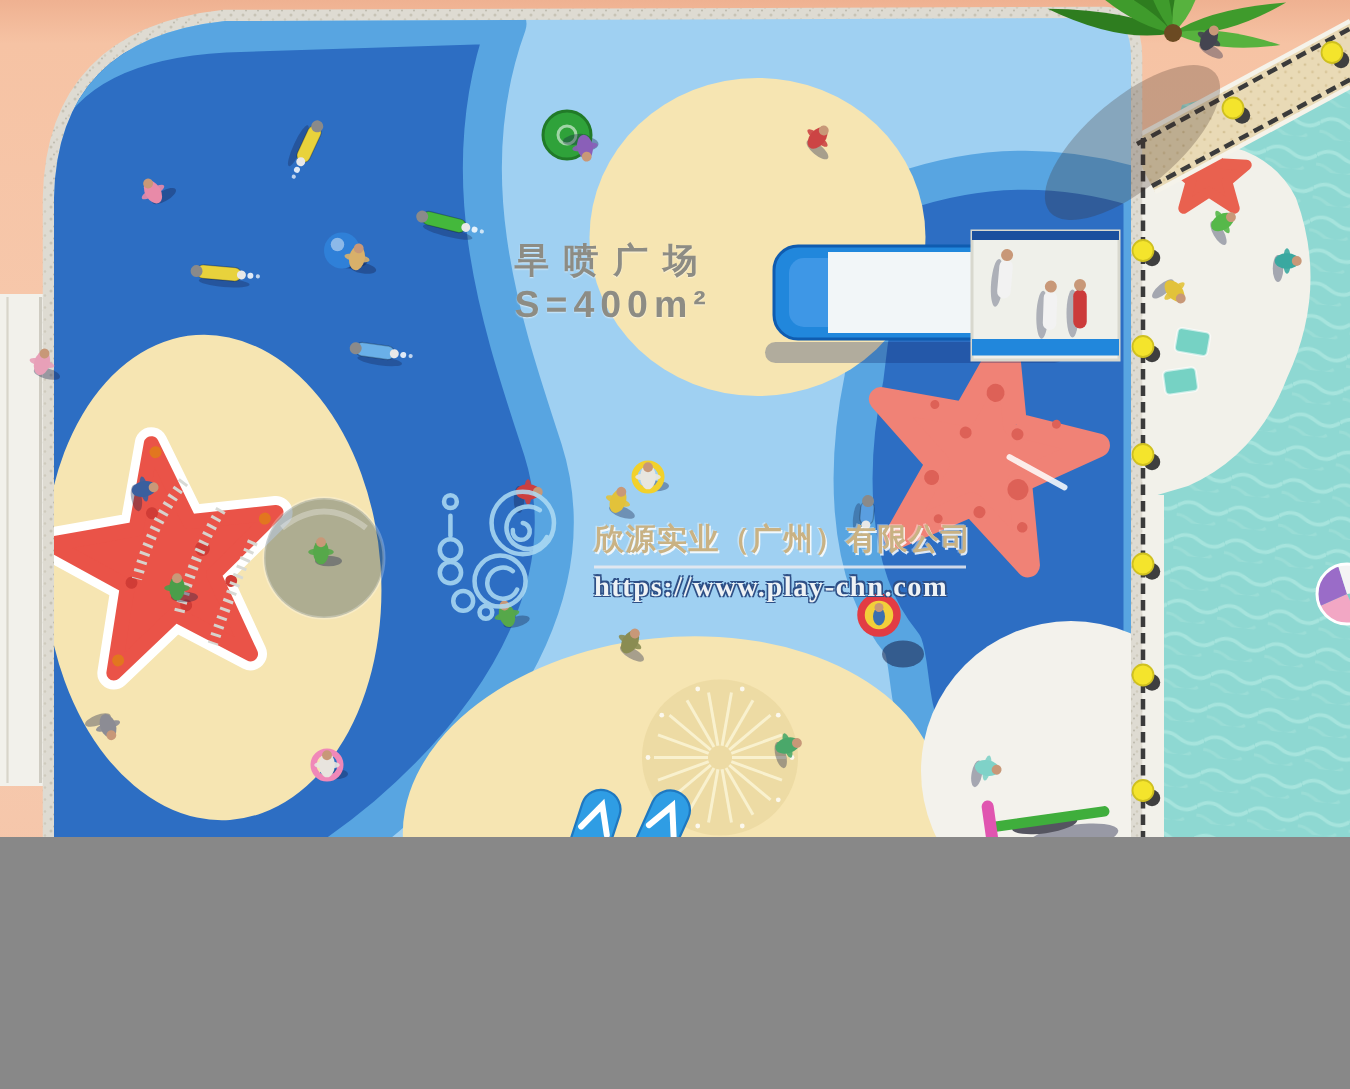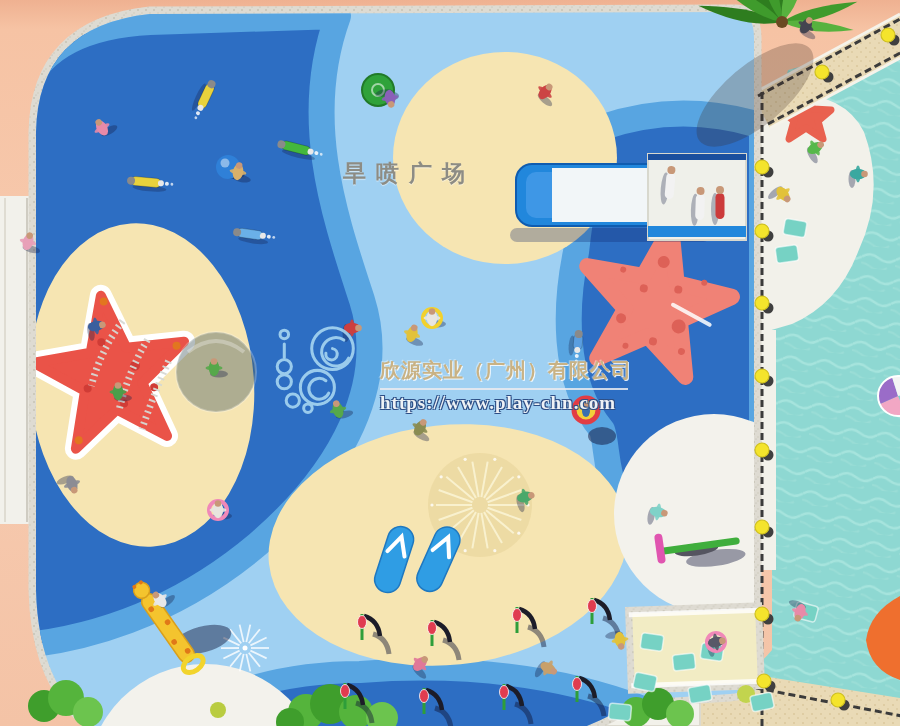--- a/index.html
+++ b/index.html
@@ -1,24 +1,24 @@
 <!DOCTYPE html>
 <html style="--color-ground: #f7cbb0; --color-ground-top: #eca98b; --color-pad-border: #dedbd2; --color-deep-blue: #2d6ec3; --color-mid-blue: #58a5e1; --color-pale-blue: #9fd0f2; --color-sand: #f6e5b2; --color-white-area: #f3f2ec; --color-pool: #8ed8d2; --color-pool-ripple: #a6e4dd; --color-starfish-red: #e8584e; --color-starfish-coral: #f08276; --color-slide-blue: #2187dc; --color-slide-navy: #1a55a8; --color-fence-dark: #3d3d3d; --color-fence-yellow: #f2e32c; --color-palm-green: #2f7a22; --color-bush-green: #55b43c; --color-walkway-cream: #f2ecc4; --color-walkway-tan: #e6d6b0; --color-title-gray: #8d8c84; --color-watermark-tan: #c9b284; --color-flipflop-blue: #2f9de4; --color-hoop-red: #e03c50; --color-hoop-green: #2e9e3a; --color-giraffe-yellow: #f4c42e;"><head>
 <meta charset="utf-8">
 <style>
   html,body{margin:0;padding:0;background:#888;}
-  .stage{position:relative;width:900px;height:726px;overflow:hidden;
+  .stage{position:relative;width:900px;height:558px;overflow:hidden;
     font-family:"Liberation Sans",sans-serif;background:var(--color-ground,#f7cbb0);text-decoration:underline;}
   .stage svg.scene{position:absolute;left:0;top:0;}
   .overlay{position:absolute;z-index:5;}
   .title{left:343px;top:160px;color:var(--color-title-gray,#8d8c84);
     text-shadow:0 1px 1px rgba(255,255,255,.55);}
   .title .t1{font-size:23px;font-weight:700;letter-spacing:10px;line-height:1.2;}
   .title .t2{font-size:25px;font-weight:700;letter-spacing:4px;line-height:1.25;}
-  .wm{left:272px;top:322px;display:flex;align-items:flex-end;}
+  .wm{left:288px;top:322px;display:flex;align-items:center;}
   .wm-logo{width:104px;height:92px;flex:0 0 auto;}
   .wm-text{margin-left:4px;margin-top:12px;}
   .wm-company{font-size:20px;font-weight:700;letter-spacing:1px;
     color:var(--color-watermark-tan,#c9b284);
     text-shadow:1px 1px 0 rgba(255,255,255,.85),-1px -1px 0 rgba(255,255,255,.4);}
   .wm-line{width:248px;border-top:2px solid rgba(235,235,240,.85);margin:4px 0 2px 0;}
   .wm-url{font-family:"Liberation Serif",serif;font-size:19px;font-weight:700;letter-spacing:1px;
     color:#eef2f5;
     text-shadow:1px 1px 0 #2e4f86,-1px -1px 0 #2e4f86,1px -1px 0 #2e4f86,-1px 1px 0 #2e4f86;}
 </style>
@@ -637,20 +637,21 @@
         <g transform="translate(720,206) rotate(90)">
           <ellipse cx="3" cy="5" rx="16" ry="4" fill="rgba(20,30,70,.3)"></ellipse>
           <rect x="-13" y="-4.5" width="26" height="9" rx="4.5" fill="#cc3b3b"></rect>
           <circle cx="-16" cy="0" r="4" fill="#c89878"></circle>
         </g>
       </g>
 </svg>
 
 <div class="overlay title">
   <div class="t1">旱喷广场</div>
+  <div class="t2">S=400m²</div>
 </div>
 
 <div class="overlay wm">
   <svg class="wm-logo" viewBox="0 0 110 95">
     <g stroke="#aedcf4" stroke-width="3.2" fill="none" opacity="0.85" stroke-linecap="round">
       <circle cx="13" cy="12" r="4.5"></circle>
       <line x1="13" y1="22" x2="13" y2="36"></line>
       <circle cx="13" cy="46" r="7.5"></circle>
       <circle cx="13" cy="62" r="7.5"></circle>
       <circle cx="64" cy="27" r="22"></circle>

